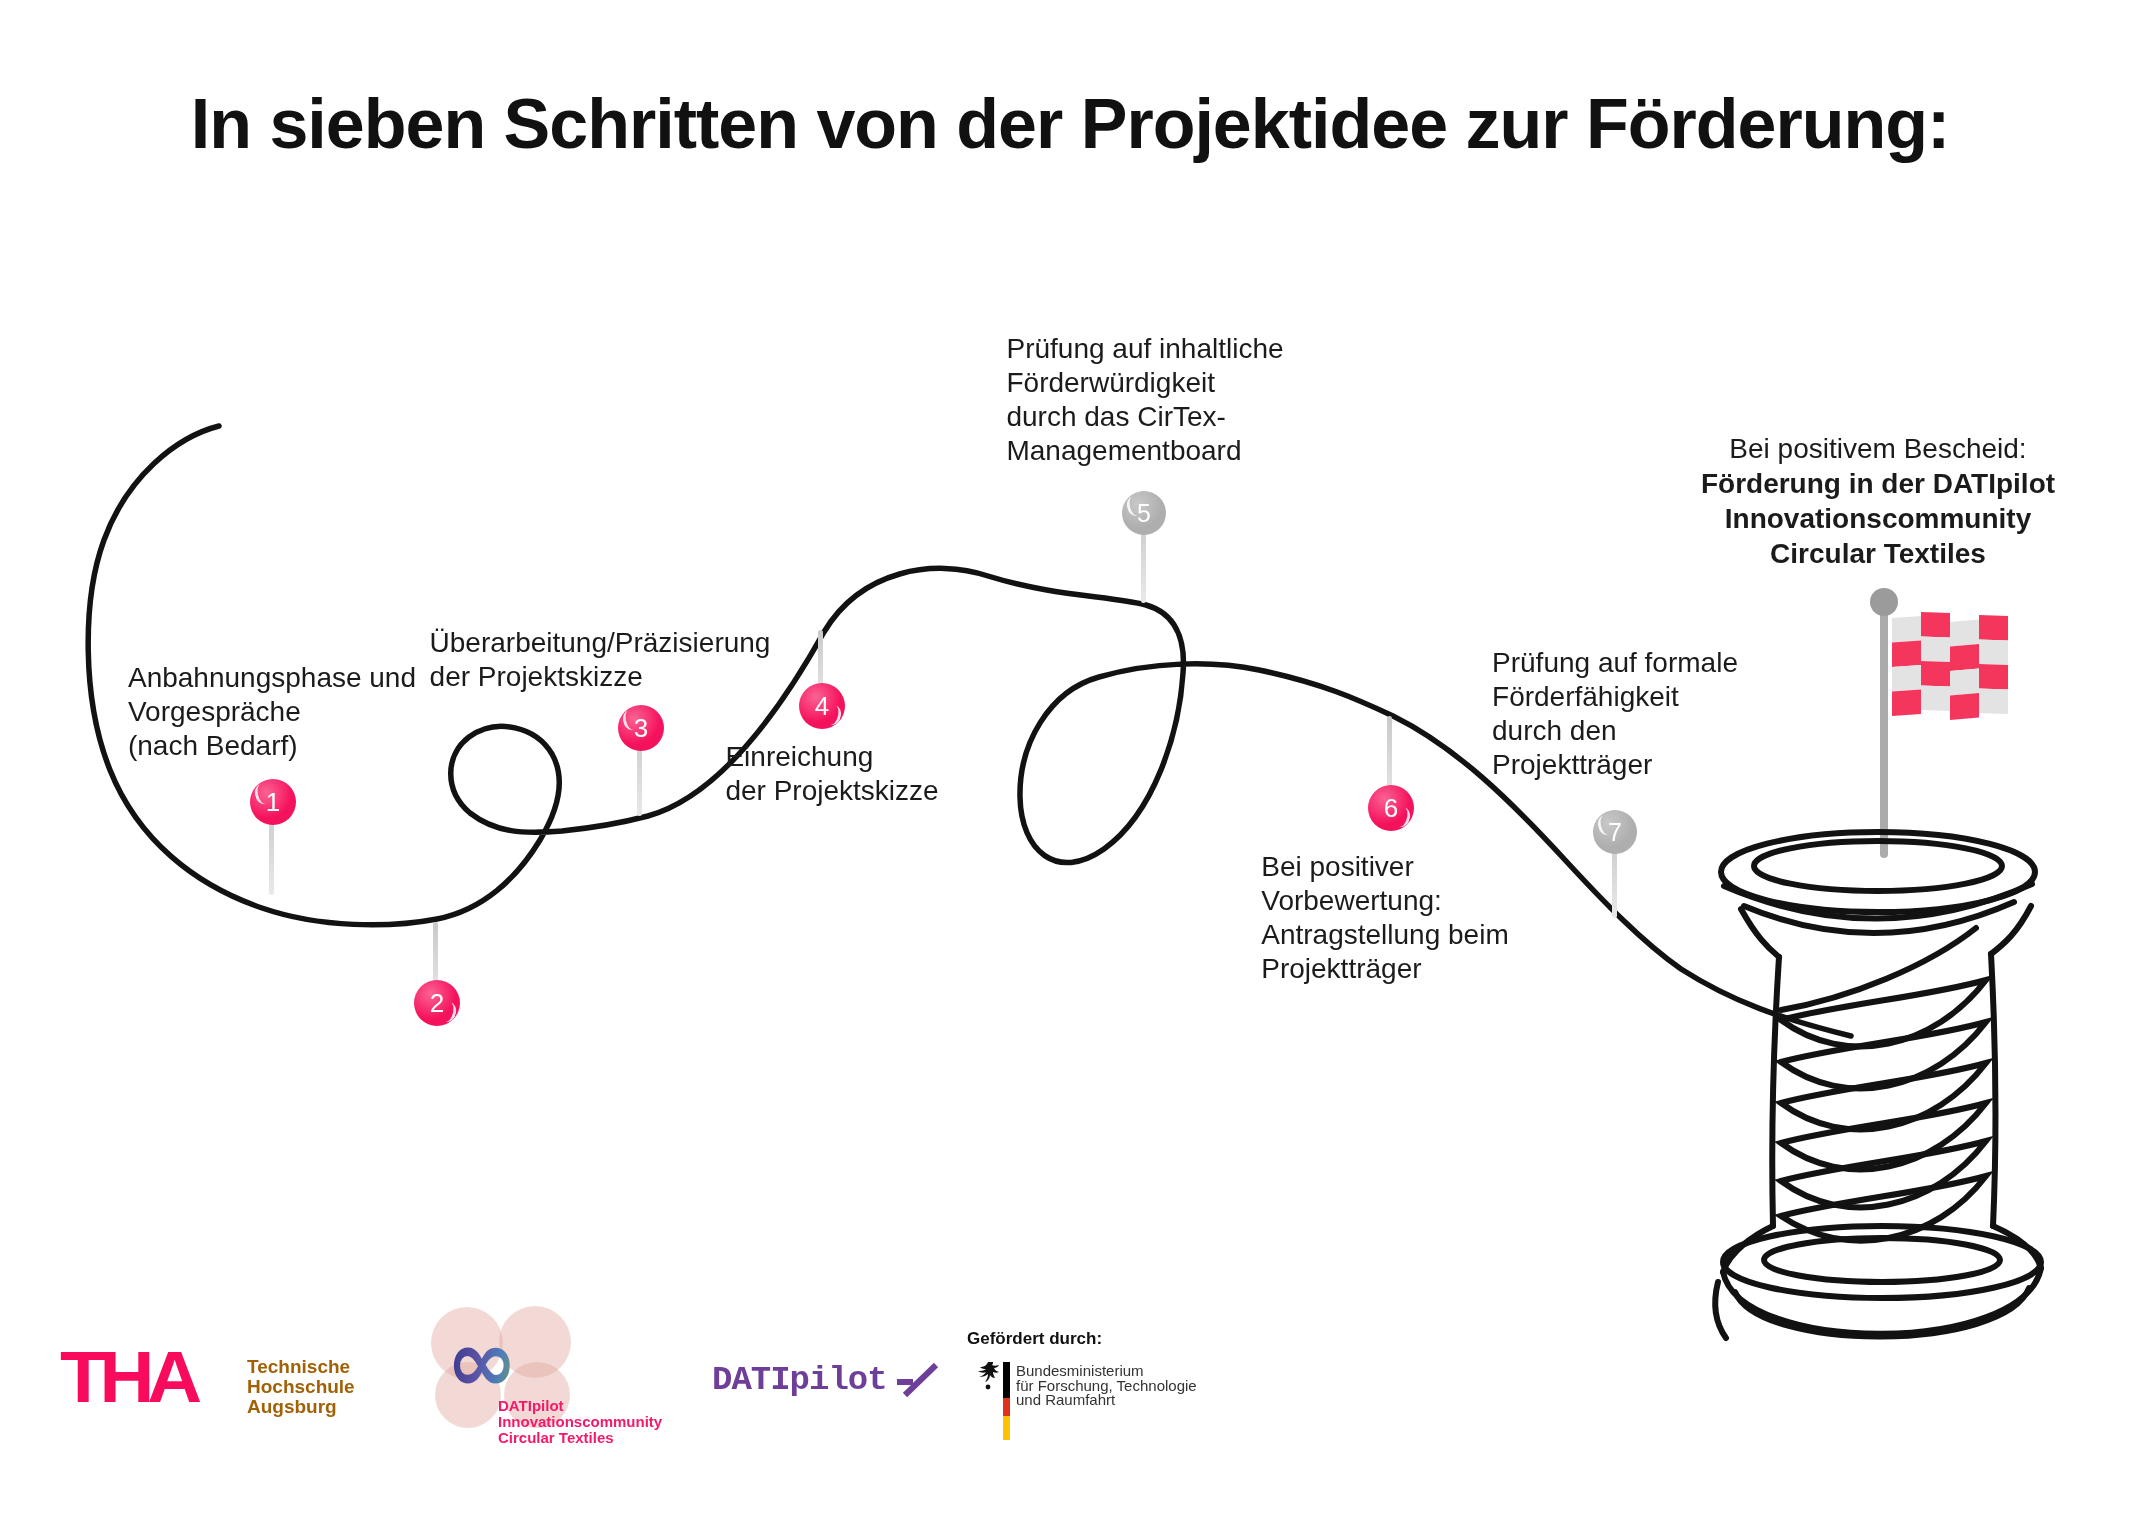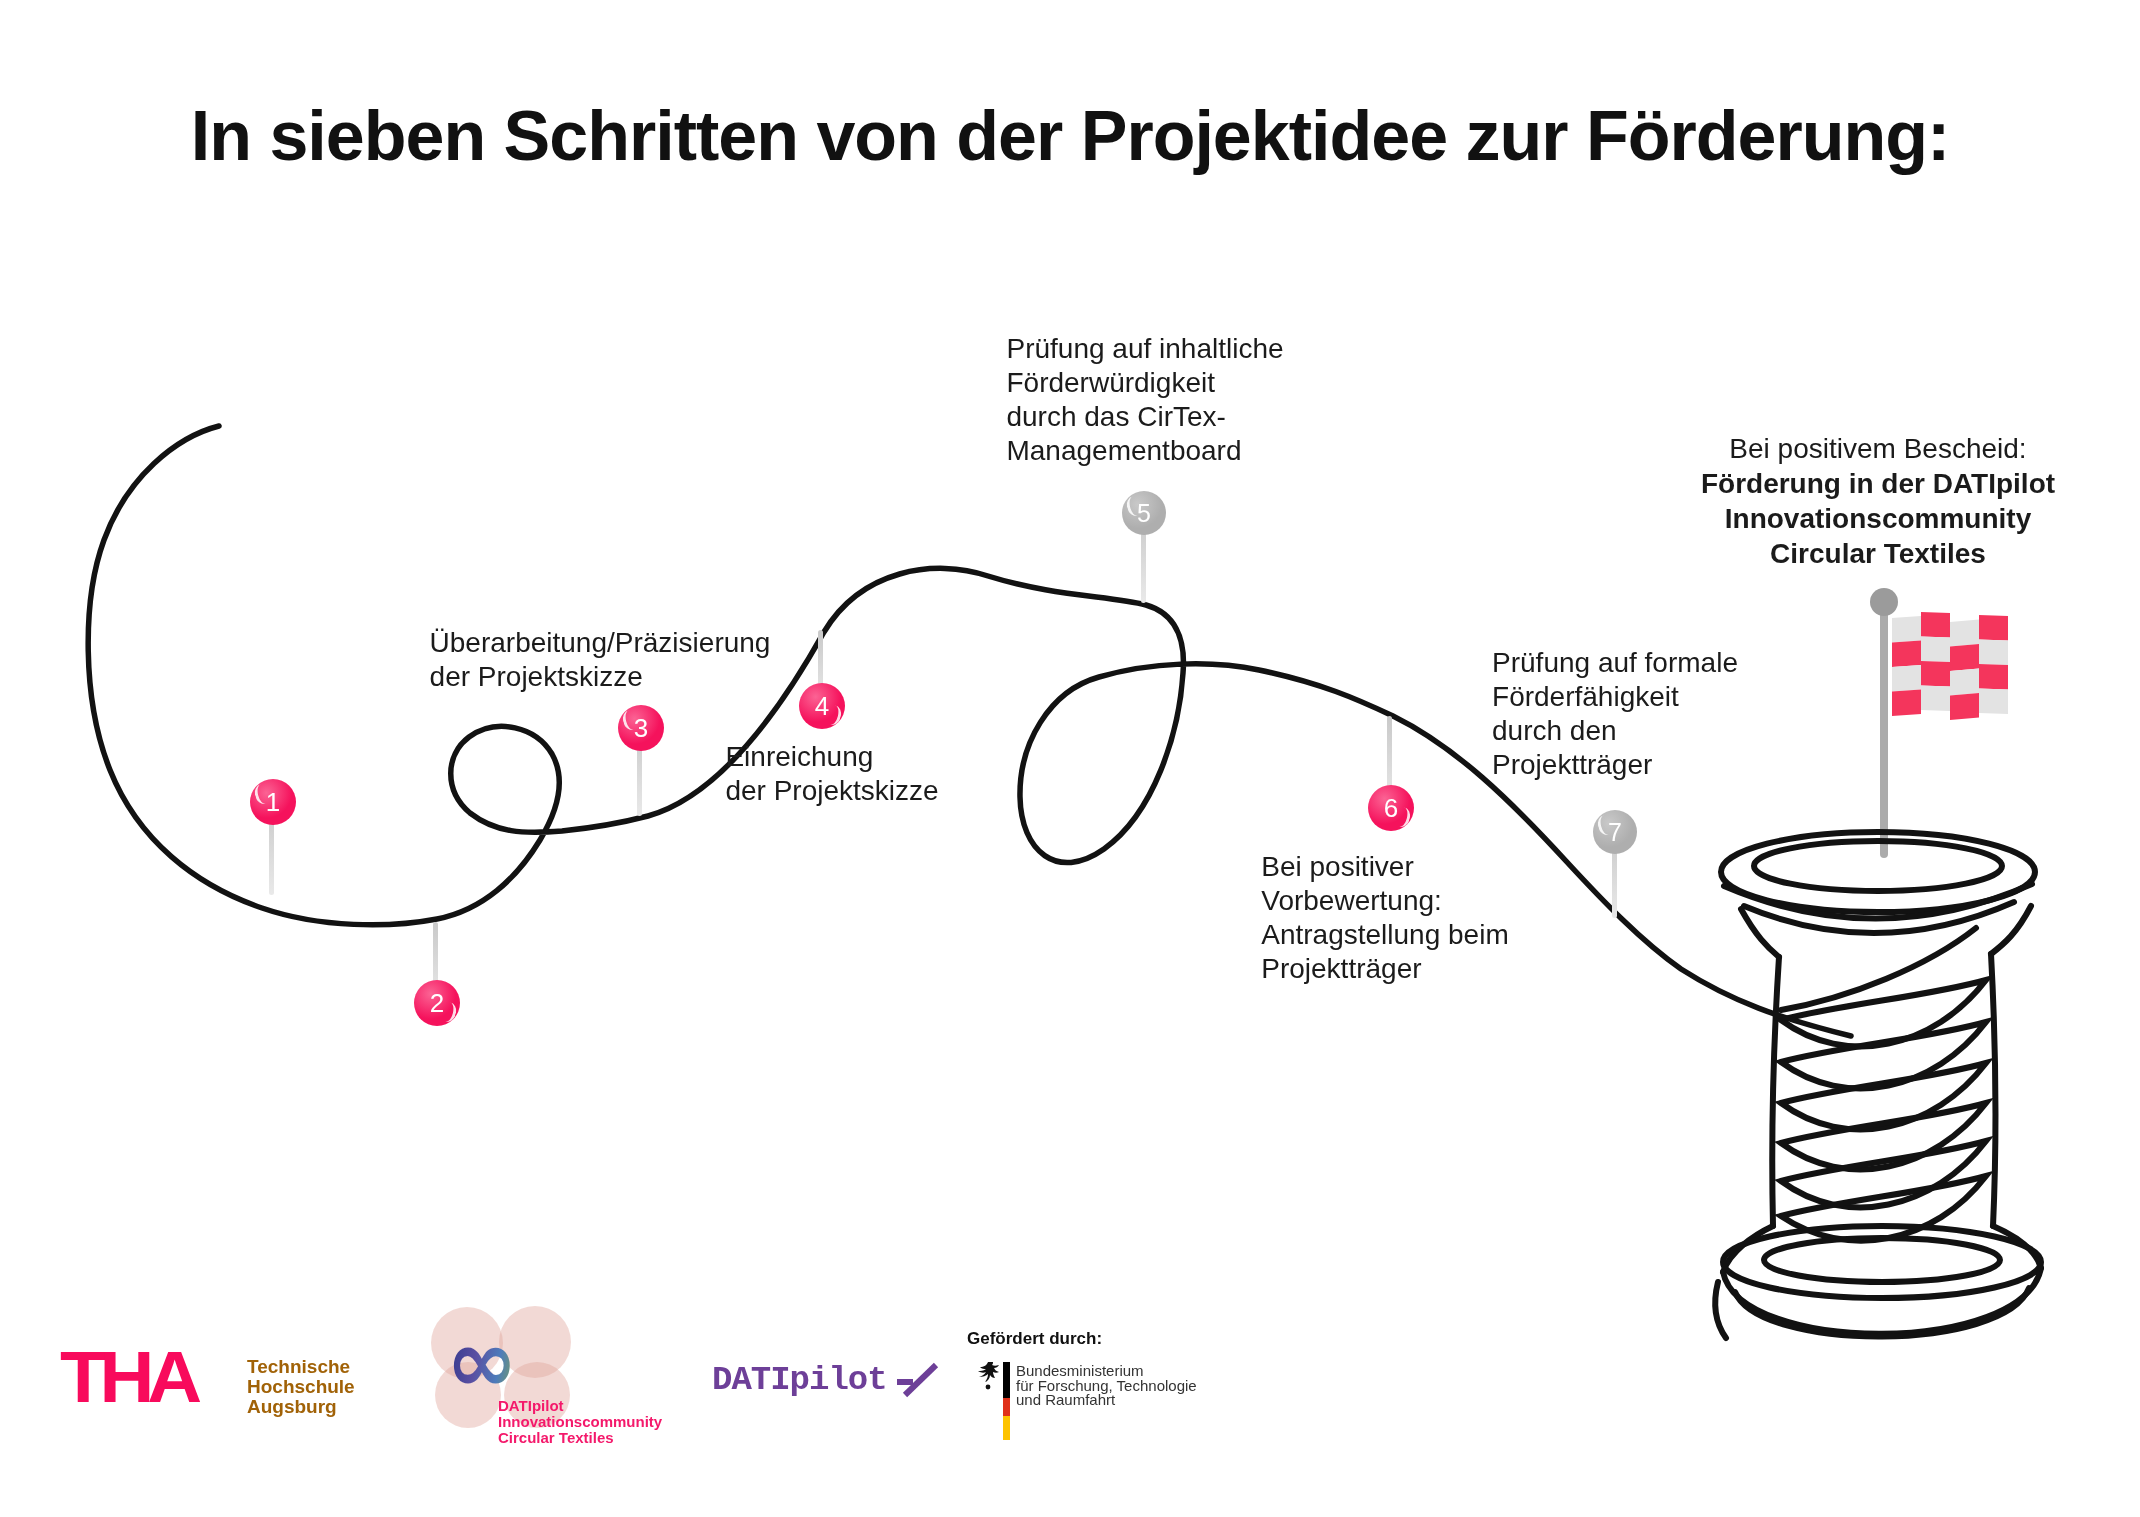--- a/index.html
+++ b/index.html
@@ -1,19 +1,19 @@
 <!DOCTYPE html>
 <html><head>
 <meta charset="utf-8">
 <style>
   html,body{margin:0;padding:0;background:#ffffff;}
   .canvas{position:relative;width:2140px;height:1517px;background:#ffffff;overflow:hidden;
           font-family:"Liberation Sans", sans-serif;color:#1b1b1b;}
   .title{position:absolute;left:0;right:0;top:84px;text-align:center;
-         font-size:70px;font-weight:bold;letter-spacing:-1px;color:#111;margin-top:12px;}
+         font-size:70px;font-weight:bold;letter-spacing:-1px;color:#111;}
   svg.art{position:absolute;left:0;top:0;}
   .step-label{position:absolute;transform:translateX(-50%);text-align:left;
               font-size:28px;line-height:34px;color:#1b1b1b;white-space:nowrap;}
   .final-note{position:absolute;transform:translateX(-50%);text-align:center;
               font-size:28px;line-height:35px;color:#1b1b1b;white-space:nowrap;}
   .final-note .b{font-weight:bold;}
   .needle{position:absolute;width:5px;border-radius:3px;
           background:linear-gradient(to bottom,#c9c9c9,#e9e9e9);}
   .pin{position:absolute;width:46px;height:46px;border-radius:50%;
        display:flex;align-items:center;justify-content:center;
@@ -127,20 +127,25 @@
          C 1179 734, 1154 813, 1104 849
          C 1057 882, 1021 851, 1020 797
          C 1019 744, 1049 691, 1099 677
          C 1151 662, 1211 660, 1259 670
          C 1321 683, 1357 699, 1393 716
          C 1456 747, 1511 801, 1566 861
          C 1601 899, 1641 941, 1681 969
          C 1731 1001, 1781 1019, 1851 1036" fill="none" stroke="#121212" stroke-width="5.5" stroke-linecap="round"></path>
   </svg>
 
+  <div class="step-label" style="left:272px;top:661px">
+    <div>Anbahnungsphase und</div>
+    <div>Vorgespräche</div>
+    <div>(nach Bedarf)</div>
+  </div>
   <div class="step-label" style="left:600px;top:626px">
     <div>Überarbeitung/Präzisierung</div>
     <div>der Projektskizze</div>
   </div>
   <div class="step-label" style="left:832px;top:740px">
     <div>Einreichung</div>
     <div>der Projektskizze</div>
   </div>
   <div class="step-label" style="left:1145px;top:332px">
     <div>Prüfung auf inhaltliche</div>

